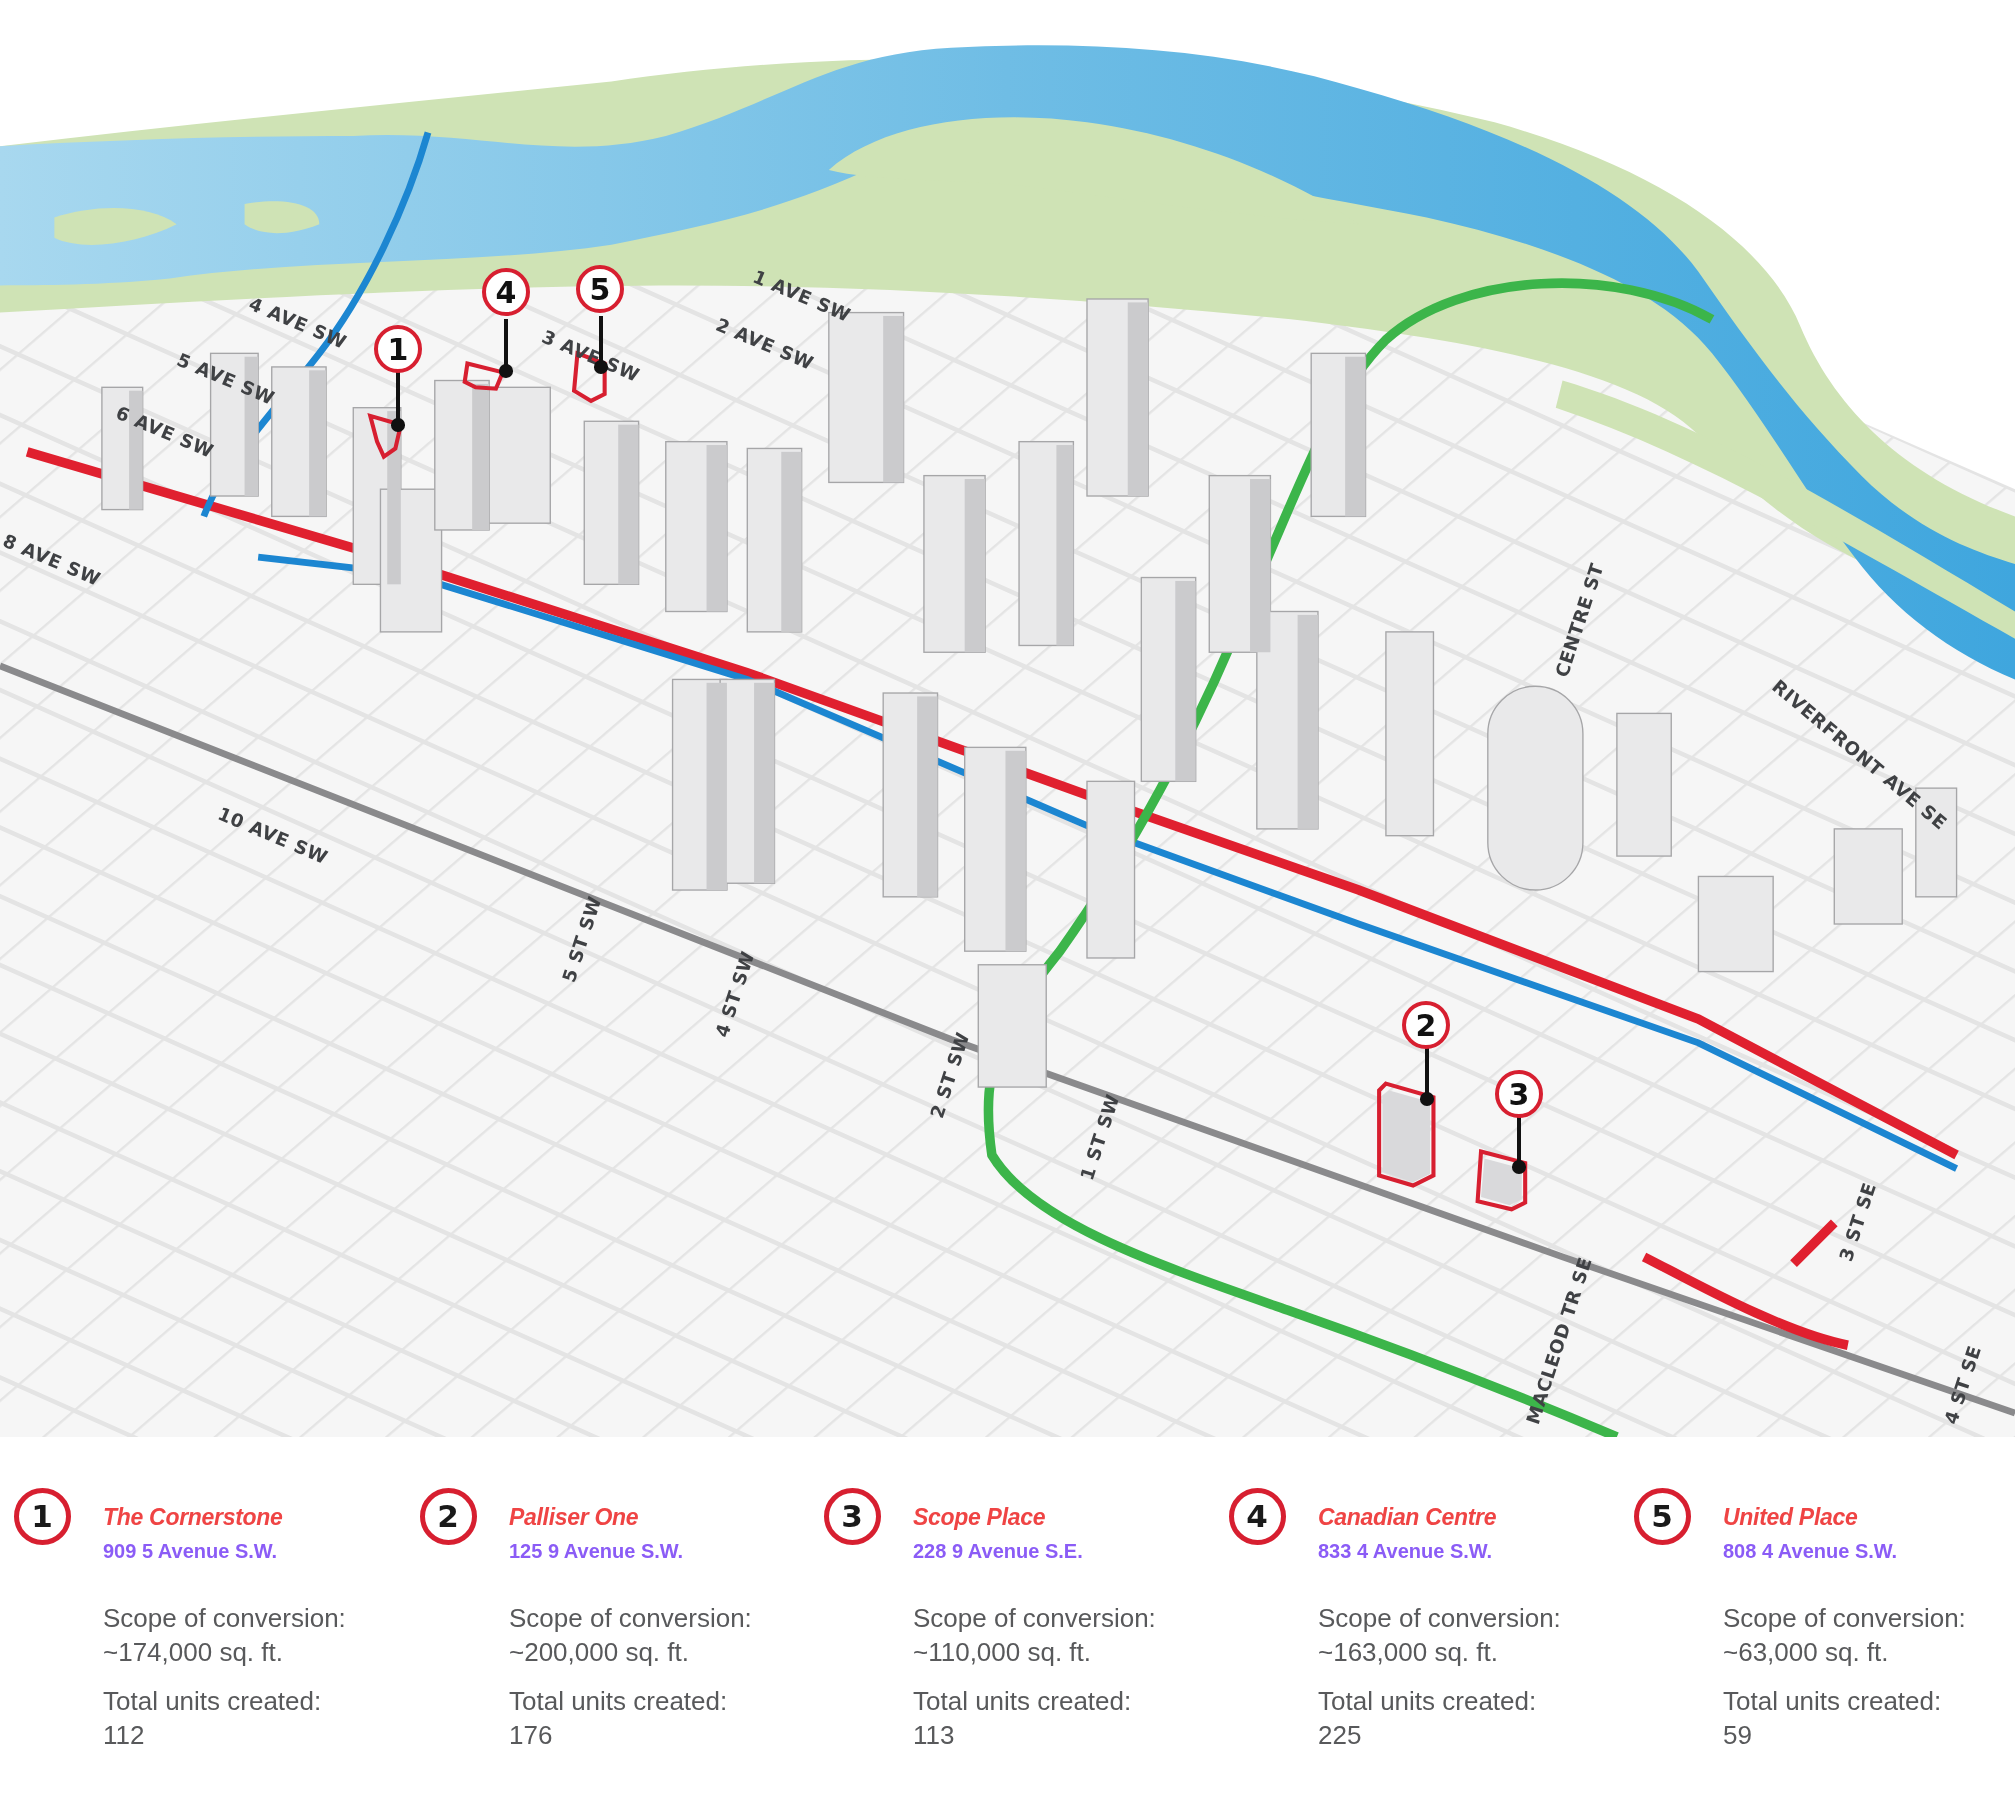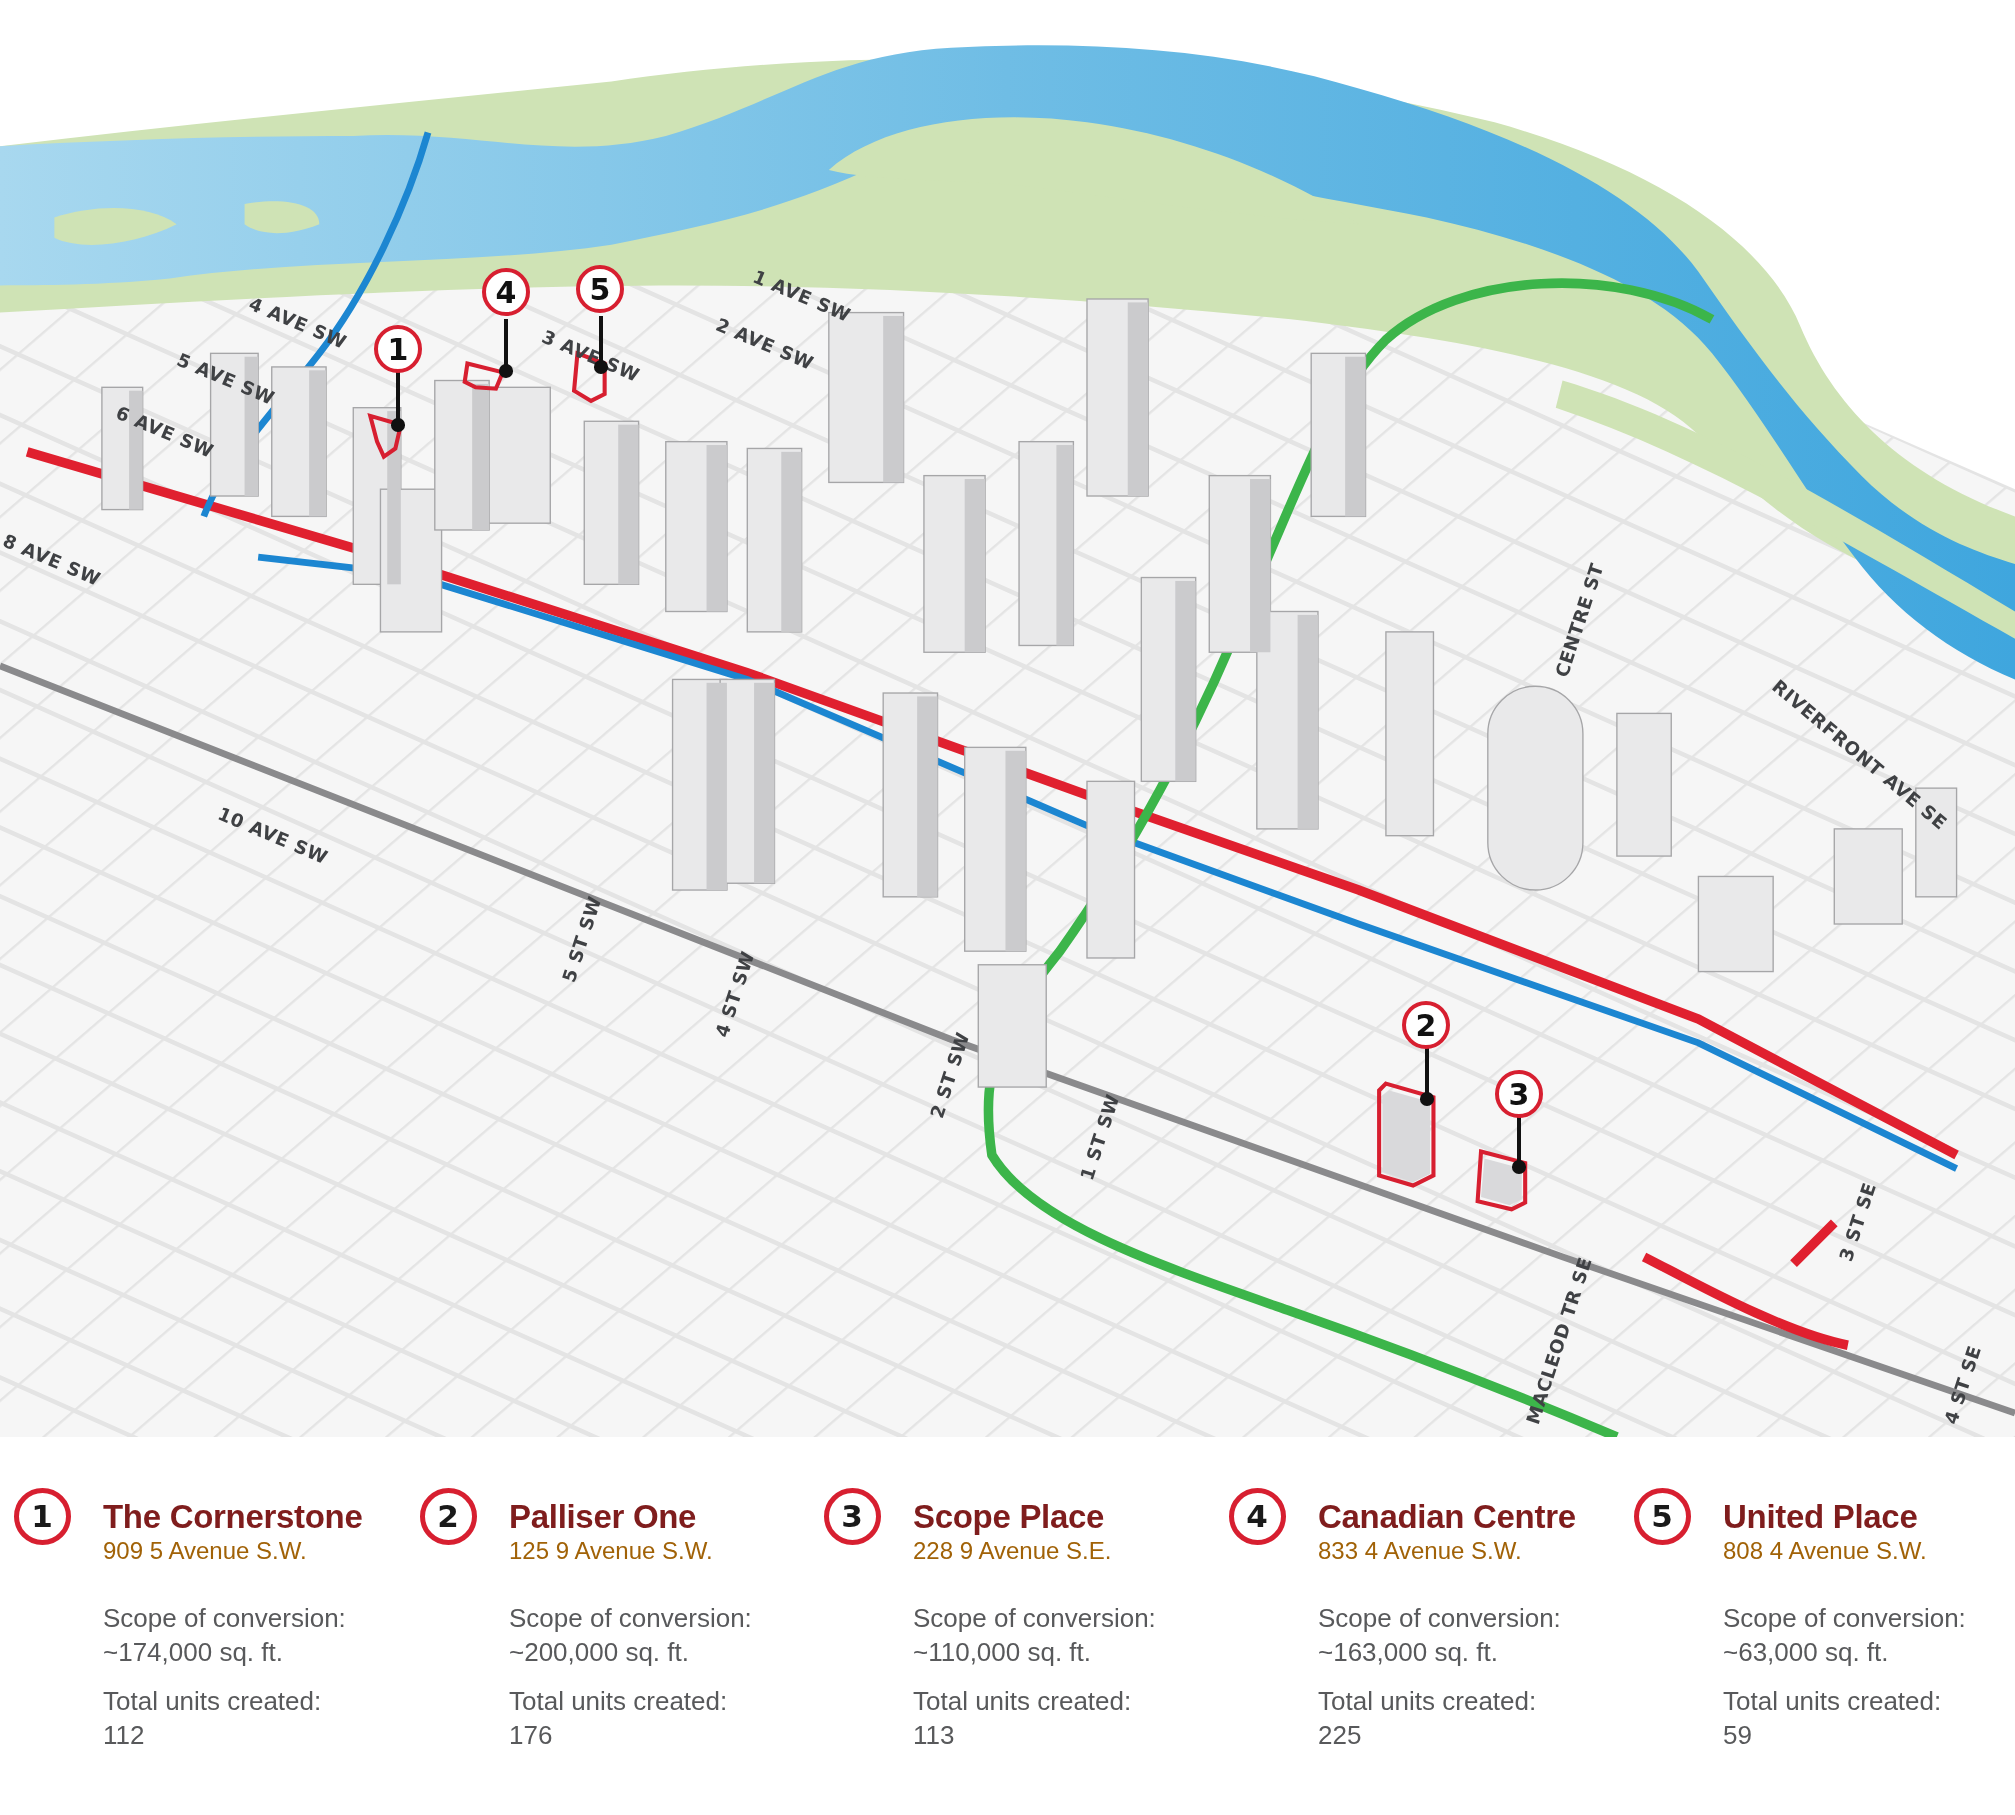--- a/index.html
+++ b/index.html
@@ -7,22 +7,22 @@
   #map { position:absolute; left:0; top:0; width:2015px; height:1437px; overflow:hidden; background:#ffffff; }
   #map svg { position:absolute; left:0; top:0; }
   .street-label { position:absolute; font-family:"DejaVu Sans", sans-serif; font-weight:bold; font-size:18.3px; color:#3f4144; letter-spacing:0.7px; white-space:nowrap; transform-origin:left center; }
   .marker { position:absolute; width:48px; height:48px; border-radius:50%; border:4.8px solid #d71f30; background:#ffffff; display:flex; align-items:center; justify-content:center; font-family:"DejaVu Sans", sans-serif; font-weight:bold; font-size:30px; color:#111; box-sizing:border-box; }
   .marker-stem { position:absolute; width:4.1px; background:#111; }
   .marker-dot { position:absolute; width:13.6px; height:13.6px; background:#111; border-radius:50%; }
   #legend { position:absolute; left:0; top:1447px; width:2015px; height:369px; }
   .legend-item { position:absolute; top:27px; width:401px; height:313px; }
   .legend-badge { position:absolute; left:13.6px; top:13.6px; width:57px; height:57px; border-radius:50%; border:5.4px solid #d71f30; box-sizing:border-box; background:#fff; display:flex; align-items:center; justify-content:center; font-family:"DejaVu Sans", sans-serif; font-weight:bold; font-size:31px; color:#1a1a1a; }
   .legend-text { position:absolute; left:103px; top:26px; color:#58595b; }
-  .legend-name { font-family:"Liberation Sans", sans-serif; font-weight:bold; font-size:33px; line-height:34px; color:#7f1d1d; letter-spacing:-0.3px; }
-  .legend-addr { font-size:24px; line-height:34px; color:#a16207; }
+  .legend-name { font-family:"Liberation Sans", sans-serif; font-weight:bold; font-size:23px; line-height:34px; color:#ef4444; letter-spacing:-0.3px;font-style:italic; }
+  .legend-addr { font-size:20px; line-height:34px; color:#8b5cf6;font-weight:bold; }
   .legend-label { font-size:26px; line-height:34px; color:#58595b; }
   .legend-value { font-size:26px; line-height:34px; color:#58595b; }
   .gap1 { height:33px; }
   .gap2 { height:15px; }
 </style>
 </head>
 <body>
 
 <div id="map">
   <svg width="2015" height="1437" viewBox="0 0 2966 2115">

